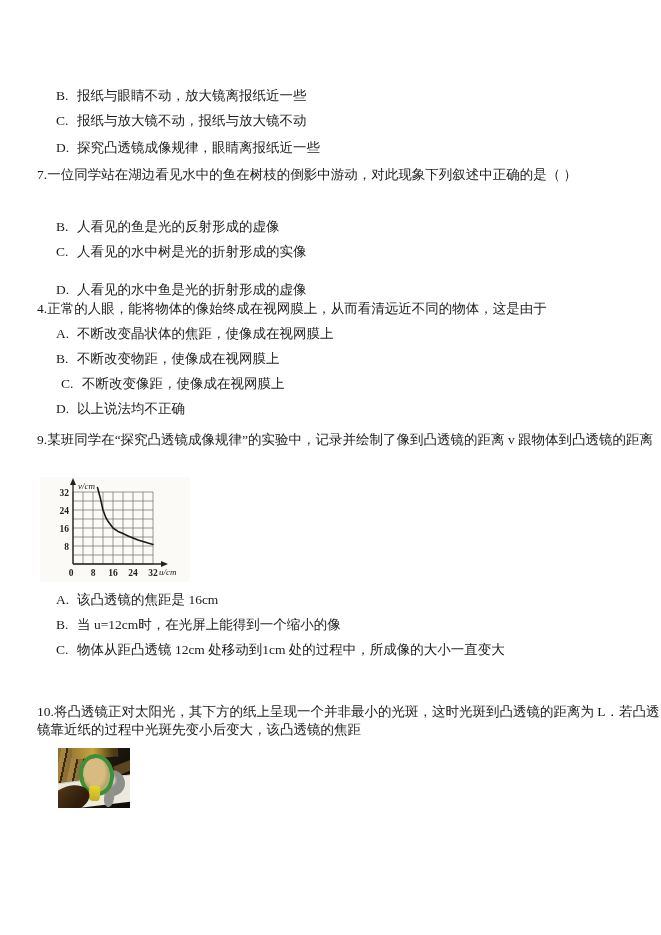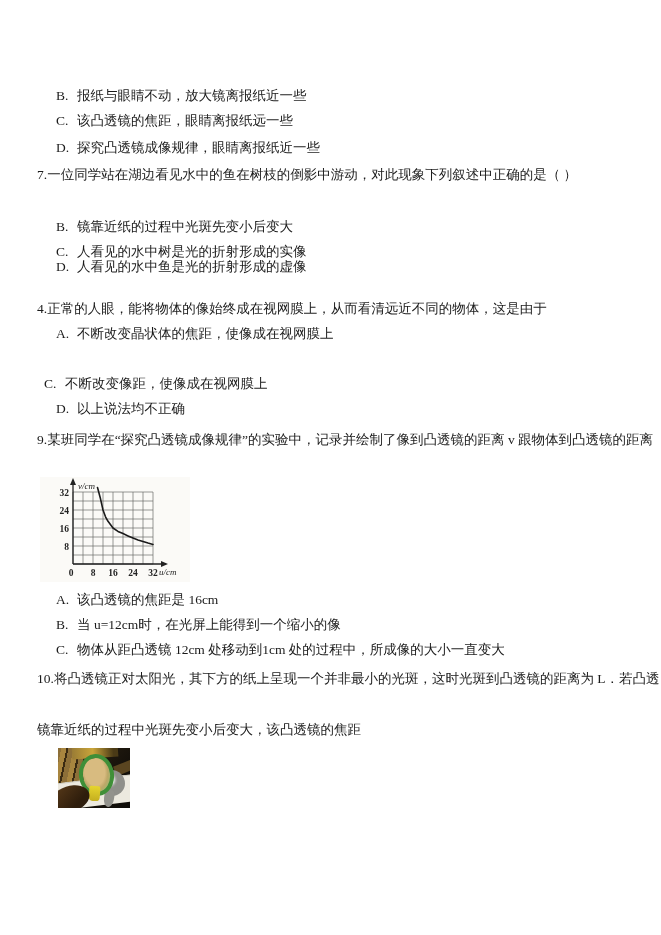--- a/index.html
+++ b/index.html
@@ -43,31 +43,32 @@
         background:linear-gradient(150deg,#5a3b1a,#2e1d0c 70%);border-radius:50%;}
   .table-edge{left:56px;top:14px;width:24px;height:10px;transform:rotate(-22deg);
         background:#5a4520;}
 </style>
 </head>
 <body>
 
 <div class="page">
 
   <div class="tline opt" style="left:56px;top:88px"><span class="lab">B.</span><span>报纸与眼睛不动，放大镜离报纸近一些</span></div>
-  <div class="tline opt" style="left:56px;top:113px"><span class="lab">C.</span><span>该凸透镜的焦距，眼睛离报纸远一些</span></div>
+  <div class="tline opt" style="left:56px;top:113px"><span class="lab">C.</span><span>报纸与放大镜不动，报纸与放大镜不动</span></div>
   <div class="tline opt" style="left:56px;top:140px"><span class="lab">D.</span><span>探究凸透镜成像规律，眼睛离报纸近一些</span></div>
 
   <div class="tline" style="left:37px;top:167px">7.一位同学站在湖边看见水中的鱼在树枝的倒影中游动，对此现象下列叙述中正确的是（  ）</div>
-  <div class="tline opt" style="left:56px;top:219px"><span class="lab">B.</span><span>镜靠近纸的过程中光斑先变小后变大</span></div>
+  <div class="tline opt" style="left:56px;top:219px"><span class="lab">B.</span><span>人看见的鱼是光的反射形成的虚像</span></div>
   <div class="tline opt" style="left:56px;top:244px"><span class="lab">C.</span><span>人看见的水中树是光的折射形成的实像</span></div>
-  <div class="tline opt" style="left:56px;top:259px"><span class="lab">D.</span><span>人看见的水中鱼是光的折射形成的虚像</span></div>
+  <div class="tline opt" style="left:56px;top:282px"><span class="lab">D.</span><span>人看见的水中鱼是光的折射形成的虚像</span></div>
 
   <div class="tline" style="left:37px;top:301px">4.正常的人眼，能将物体的像始终成在视网膜上，从而看清远近不同的物体，这是由于</div>
   <div class="tline opt" style="left:56px;top:326px"><span class="lab">A.</span><span>不断改变晶状体的焦距，使像成在视网膜上</span></div>
-  <div class="tline opt" style="left:44px;top:376px"><span class="lab">C.</span><span>不断改变像距，使像成在视网膜上</span></div>
+  <div class="tline opt" style="left:56px;top:351px"><span class="lab">B.</span><span>不断改变物距，使像成在视网膜上</span></div>
+  <div class="tline opt" style="left:61px;top:376px"><span class="lab">C.</span><span>不断改变像距，使像成在视网膜上</span></div>
   <div class="tline opt" style="left:56px;top:401px"><span class="lab">D.</span><span>以上说法均不正确</span></div>
 
   <div class="tline" style="left:37px;top:432px">9.某班同学在“探究凸透镜成像规律”的实验中，记录并绘制了像到凸透镜的距离 v 跟物体到凸透镜的距离</div>
 
   <div class="graph-wrap">
     <svg width="150" height="105" viewBox="0 0 150 105">
       <rect x="0" y="0" width="150" height="105" fill="#fbfaf7"></rect>
 
       <g stroke="#6b6b68" stroke-width="0.7">
         <line x1="33" y1="15" x2="33" y2="87"></line>
@@ -110,21 +111,21 @@
       <text class="gtick" x="73" y="99" text-anchor="middle">16</text>
       <text class="gtick" x="93" y="99" text-anchor="middle">24</text>
       <text class="gtick" x="113" y="99" text-anchor="middle">32</text>
     </svg>
   </div>
 
   <div class="tline opt" style="left:56px;top:592px"><span class="lab">A.</span><span>该凸透镜的焦距是 16cm</span></div>
   <div class="tline opt" style="left:56px;top:617px"><span class="lab">B.</span><span>当 u=12cm时，在光屏上能得到一个缩小的像</span></div>
   <div class="tline opt" style="left:56px;top:642px"><span class="lab">C.</span><span>物体从距凸透镜 12cm 处移动到1cm 处的过程中，所成像的大小一直变大</span></div>
 
-  <div class="tline" style="left:37px;top:671px">10.将凸透镜正对太阳光，其下方的纸上呈现一个并非最小的光斑，这时光斑到凸透镜的距离为 L．若凸透</div>
+  <div class="tline" style="left:37px;top:704px">10.将凸透镜正对太阳光，其下方的纸上呈现一个并非最小的光斑，这时光斑到凸透镜的距离为 L．若凸透</div>
   <div class="tline" style="left:37px;top:722px">镜靠近纸的过程中光斑先变小后变大，该凸透镜的焦距</div>
 
   <div class="photo">
     <div class="wood"></div>
     <div class="wood-band"></div>
     <div class="table-edge"></div>
     <div class="paper"></div>
     <div class="shadow-neck"></div>
     <div class="shadow-head"></div>
     <div class="shadow-stem"></div>

